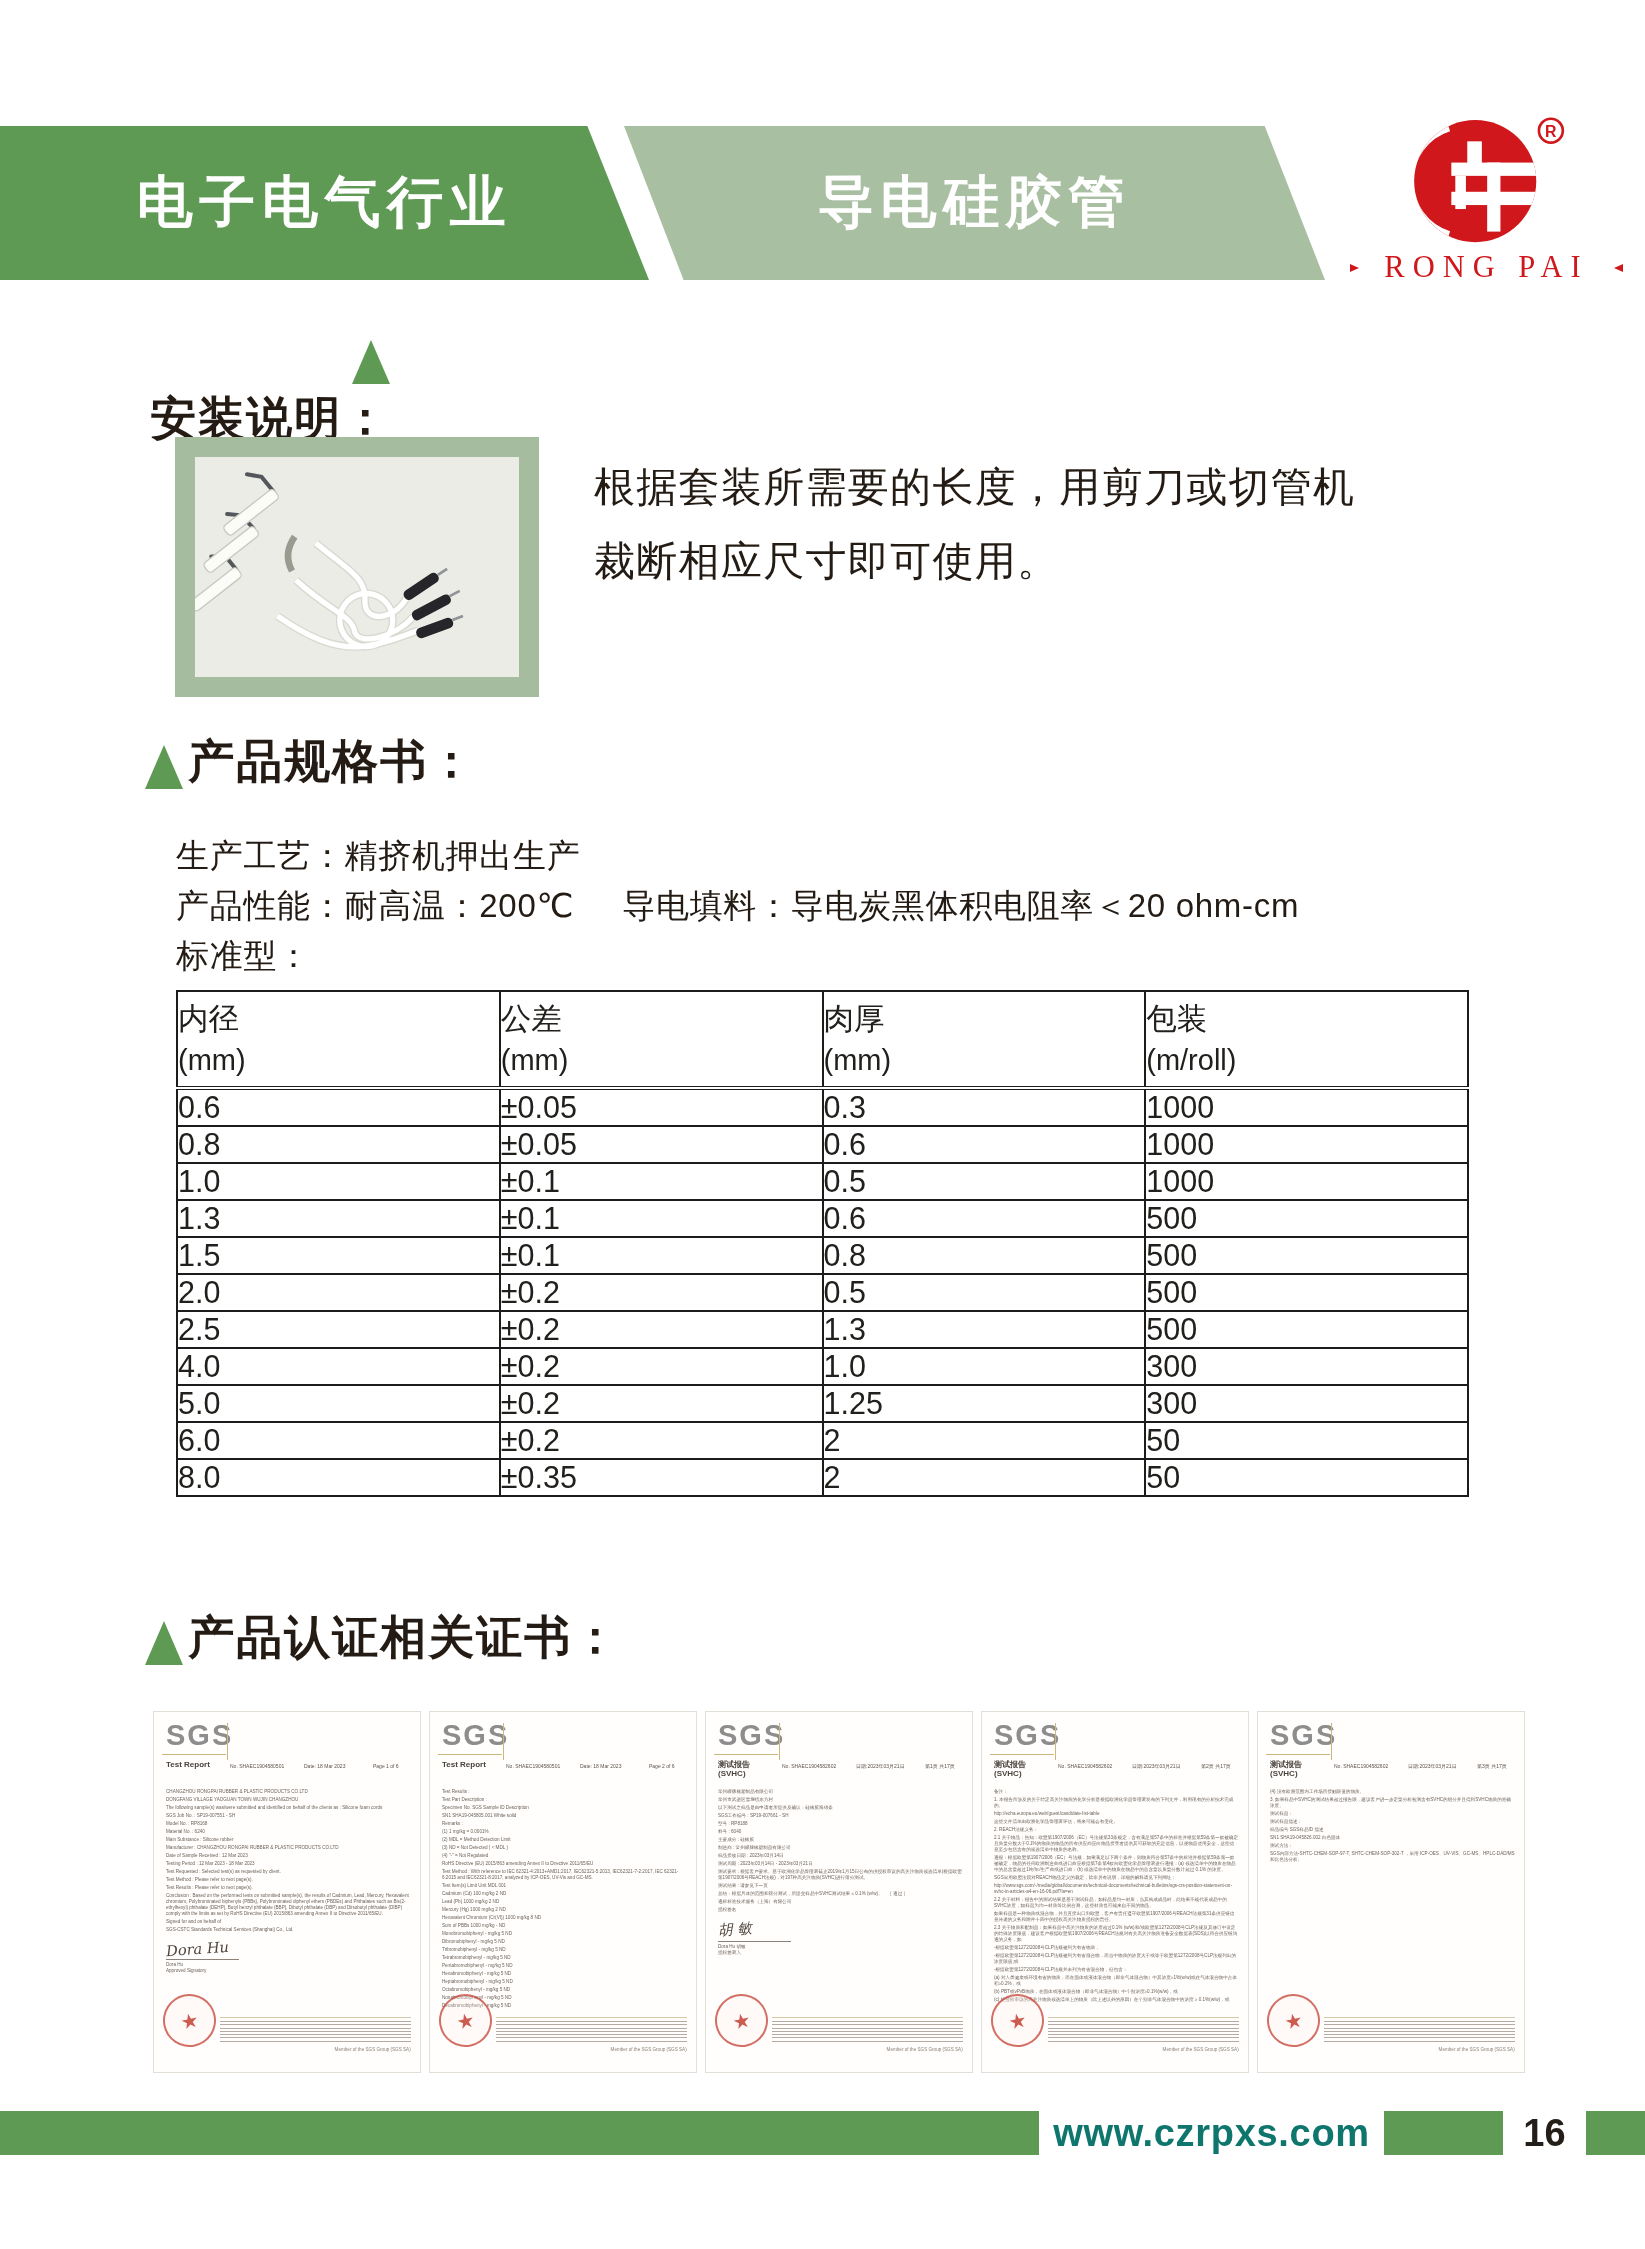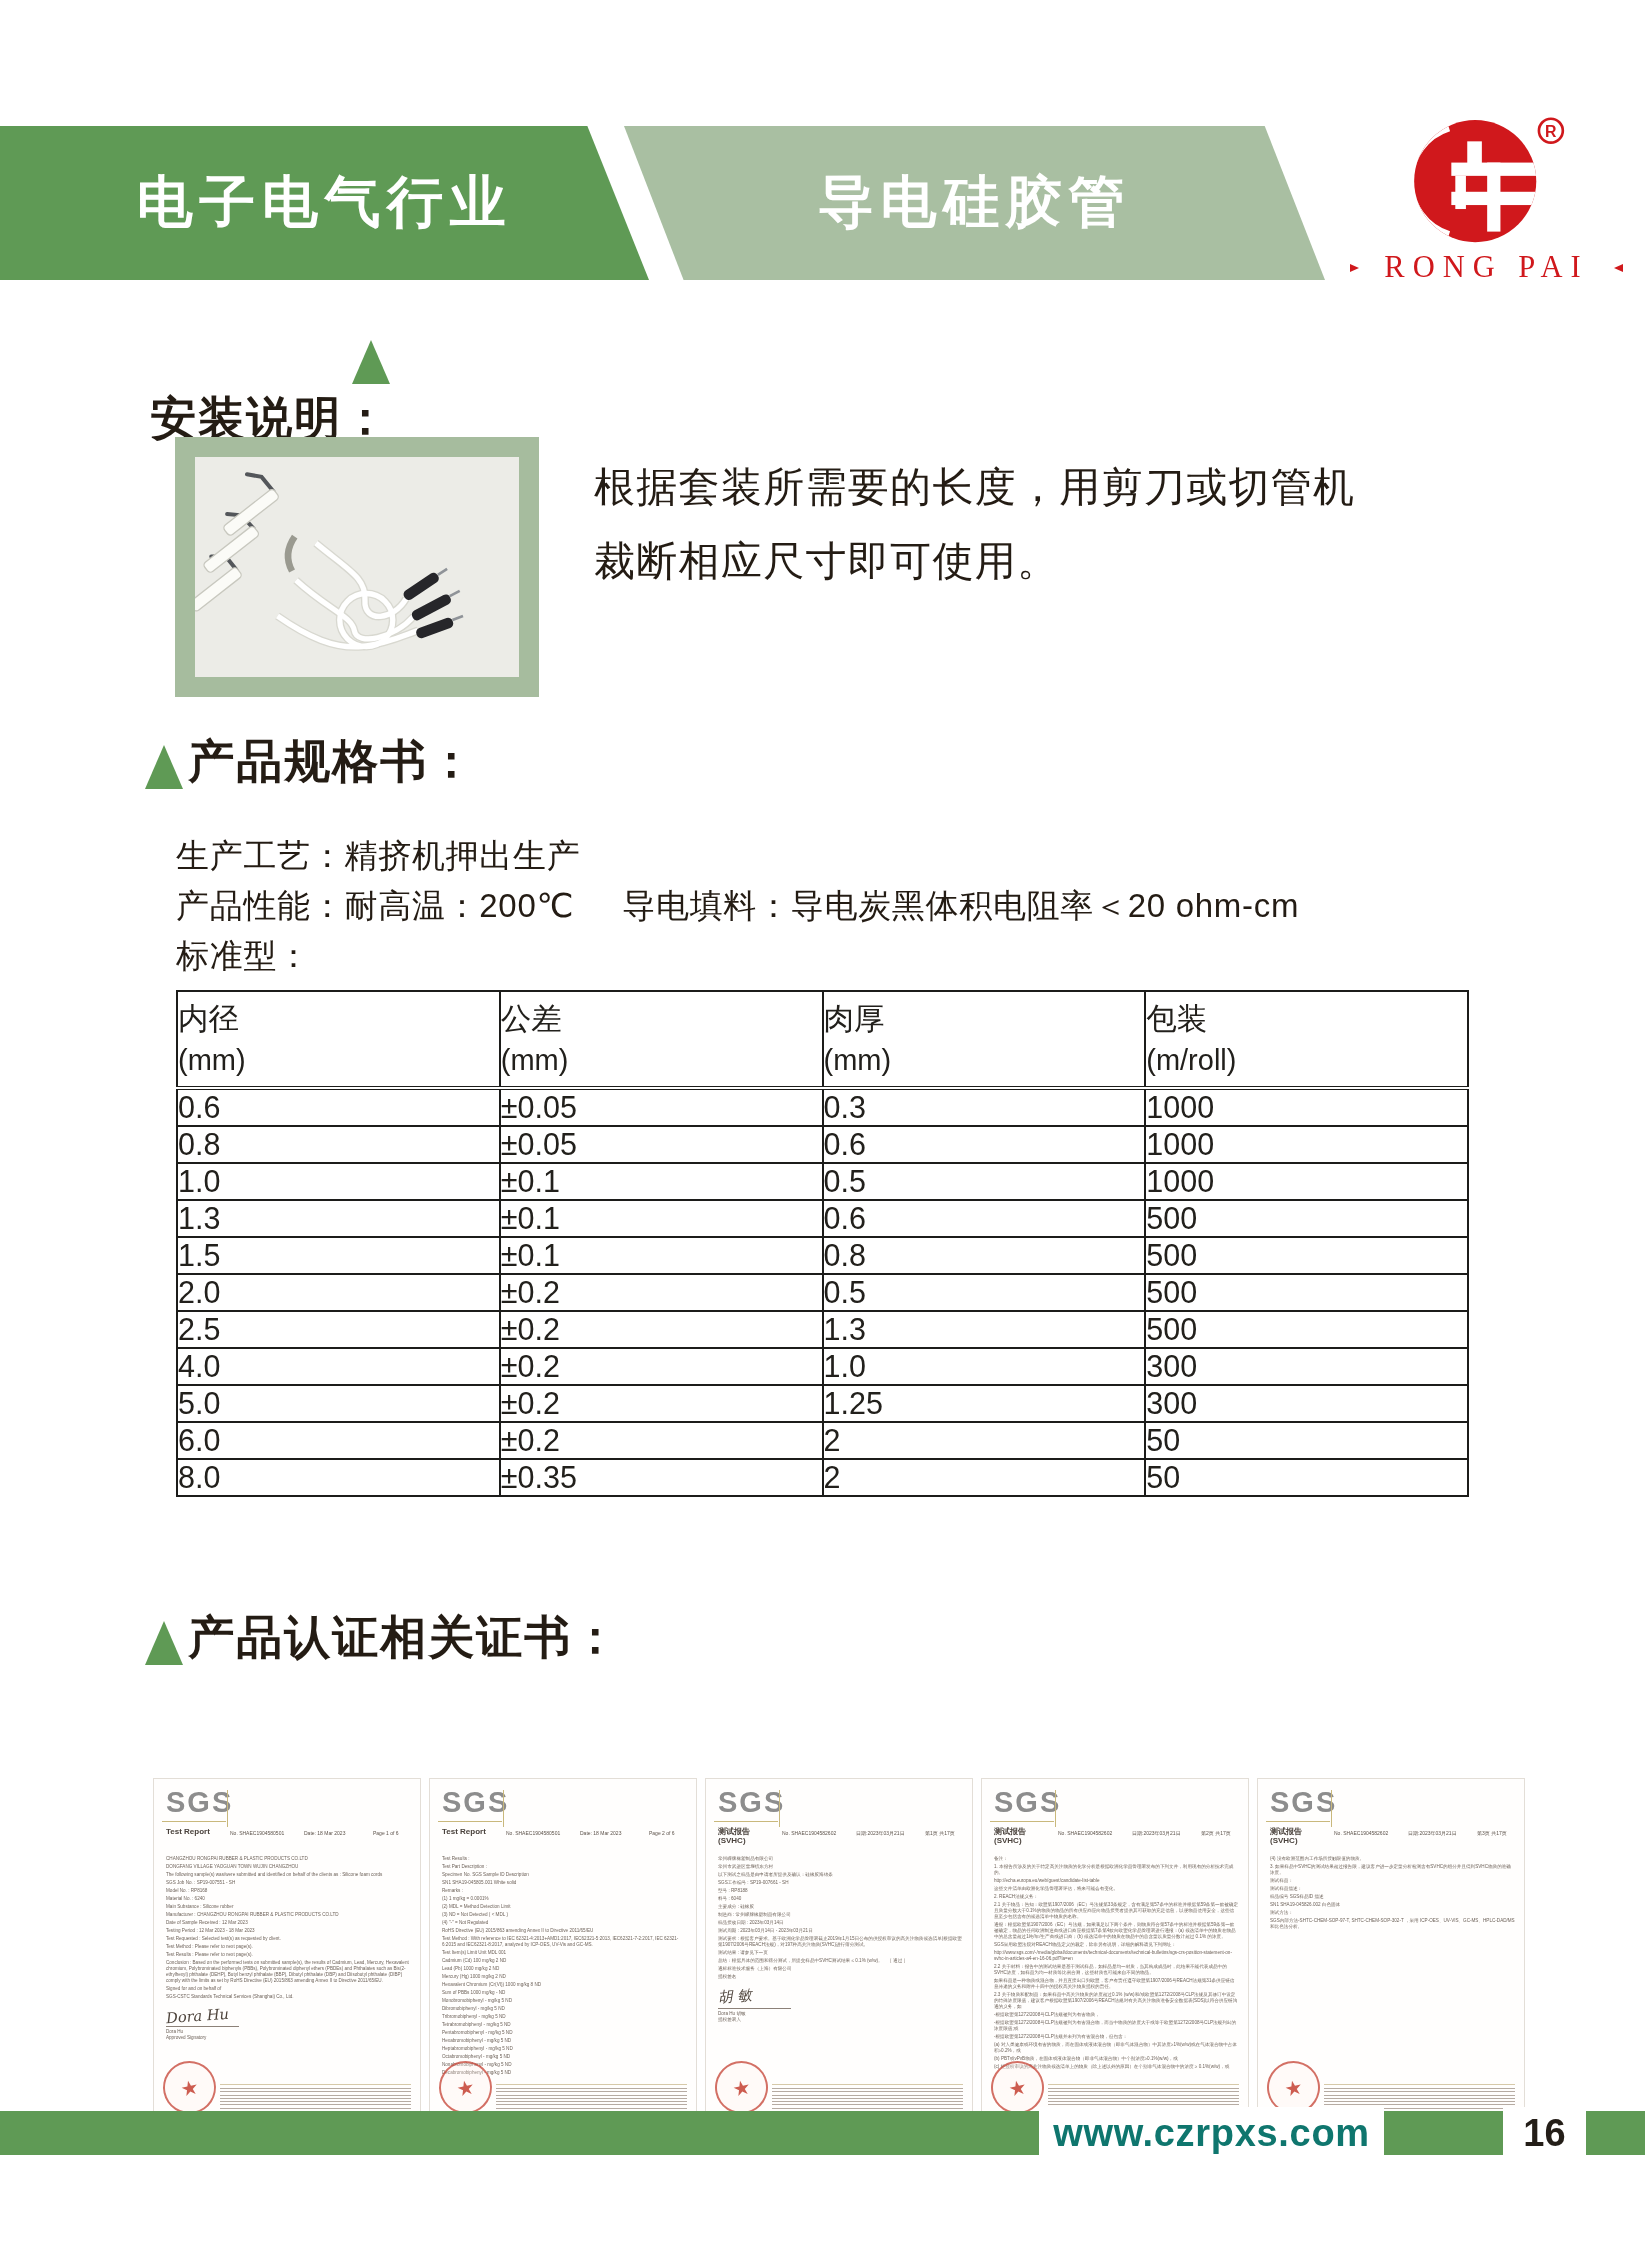--- a/index.html
+++ b/index.html
@@ -38,21 +38,21 @@
   .spec-gap{display:inline-block;width:48px;}
   
   .spec-table{position:absolute;left:176px;top:990px;width:1293px;border-collapse:collapse;table-layout:fixed;}
   .spec-table th,.spec-table td{border:2.7px solid var(--table_line,#1c1c1a);text-align:left;vertical-align:middle;
     font-weight:500;color:#22201c;padding:0;}
   .spec-table thead th{height:94px;border-bottom:4.6px double var(--table_line,#1c1c1a);}
   .spec-table tbody td{height:35px;font-size:30.5px;}
   .th-name{font-size:30.5px;line-height:37px;}
   .th-unit{font-size:29px;line-height:35px;margin-top:5.3px;}
   
-  .certs-row{position:absolute;left:0;top:1778px;width:1646px;height:444px;}
+  .certs-row{position:absolute;left:0;top:1711px;width:1646px;height:444px;}
   .cert{position:absolute;top:0;width:268px;height:362px;background:#fffefd;border:0.7px solid #e3ded7;box-sizing:border-box;}
   .sgs{position:absolute;left:12px;top:6.6px;}
   .sgs-text{font-size:29px;font-weight:bold;color:#8d8d8d;letter-spacing:2px;font-family:"Liberation Sans",sans-serif;}
   .sgs-h{position:absolute;left:-4px;top:35px;width:64px;height:1.3px;background:#c9b87c;}
   .sgs-v{position:absolute;left:61px;top:4px;width:1.3px;height:37px;background:#c9b87c;}
   .cert-head{position:absolute;left:12px;top:49px;right:8px;display:flex;align-items:flex-start;}
   .cert-title{font-weight:bold;font-size:8px;line-height:8.6px;color:#4a423c;width:64px;flex:0 0 auto;}
   .cert-no{font-size:5px;color:#5d534b;margin-top:2px;width:74px;flex:0 0 auto;}
   .cert-date{font-size:5px;color:#5d534b;margin-top:2px;width:69px;flex:0 0 auto;}
   .cert-page{font-size:5px;color:#5d534b;margin-top:2px;flex:1 1 auto;}

